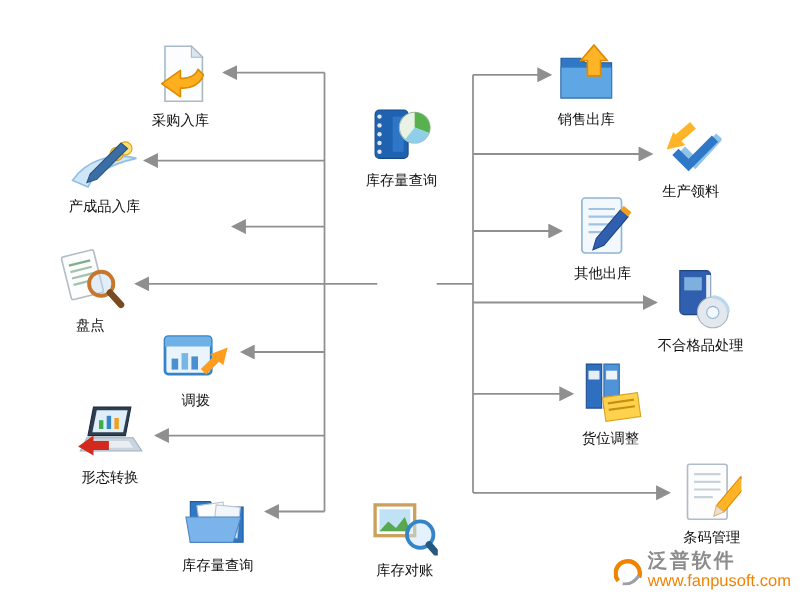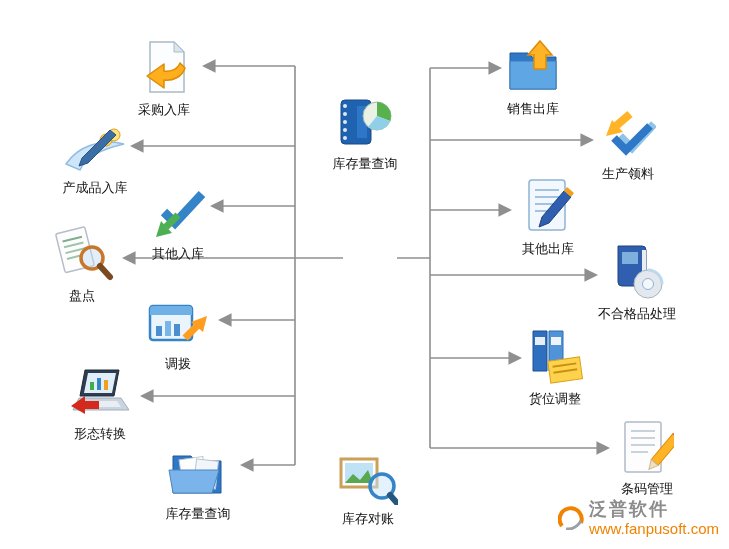--- a/index.html
+++ b/index.html
@@ -8,21 +8,21 @@
   .canvas {
     position:relative; width:729px; height:545px; background:#fff; overflow:hidden;
   }
   .wires { position:absolute; left:0; top:0; width:729px; height:549px; }
   .node {
     position:absolute; width:130px;
     display:flex; flex-direction:column; align-items:center; gap:5px;
   }
   .node .icon { height:58px; display:flex; align-items:flex-end; justify-content:center; }
   .node .label { font-size:13px; color:#111; white-space:nowrap; }
-  .logo { position:absolute; right:10px; bottom:8px; display:flex; align-items:center; gap:5px; }
+  .logo { position:absolute; right:10px; bottom:8px; display:flex; align-items:flex-end; gap:5px; }
   .logo-text { display:flex; flex-direction:column; line-height:1.15; }
   .logo-name { font-size:18px; font-weight:bold; color:#8c8c8c; letter-spacing:2px; }
   .logo-url { font-size:15px; color:#f08300; }
 </style>
 </head>
 <body>
 
 <div class="canvas">
 
   <svg class="wires" viewBox="0 0 729 549">
@@ -72,30 +72,20 @@
       <svg width="62" height="50" viewBox="0 0 62 50">
         <path d="M2 40 C14 22 38 14 60 20 C42 24 22 32 16 46 Z" fill="#cfe6f8" stroke="#8fbde4" stroke-width="1.5"></path>
         <circle cx="42" cy="16" r="6" fill="#ffd24d" stroke="#d99f1d"></circle>
         <circle cx="50" cy="11" r="6" fill="#ffe27a" stroke="#d99f1d"></circle>
         <path d="M18 34 L46 6 l6 5 -28 28 -9 3z" fill="#3a6ea5" stroke="#2b5580"></path>
       </svg>
     </span>
     <span class="label">产成品入库</span>
   </div>
 
-  <div class="node" style="left:113px;top:182px">
-    <span class="icon">
-      <svg width="56" height="52" viewBox="0 0 56 52">
-        <polyline points="14,24 25,35 52,6" fill="none" stroke="#3584c8" stroke-width="9"></polyline>
-        <line x1="28" y1="27" x2="16" y2="39" stroke="#4cb052" stroke-width="7"></line>
-        <polygon points="6,49 22,45 11,33" fill="#4cb052"></polygon>
-      </svg>
-    </span>
-    <span class="label">其他入库</span>
-  </div>
 
   <div class="node" style="left:17px;top:224px">
     <span class="icon">
       <svg width="64" height="58" viewBox="0 0 64 58">
         <g transform="rotate(-14 24 26)">
           <rect x="10" y="6" width="30" height="40" rx="2" fill="#fdfdfd" stroke="#b4bec8" stroke-width="1.5"></rect>
           <line x1="15" y1="15" x2="35" y2="15" stroke="#7fae8f" stroke-width="2"></line>
           <line x1="15" y1="21" x2="35" y2="21" stroke="#9fc3ad" stroke-width="2"></line>
           <line x1="15" y1="27" x2="35" y2="27" stroke="#9fc3ad" stroke-width="2"></line>
           <line x1="15" y1="33" x2="30" y2="33" stroke="#9fc3ad" stroke-width="2"></line>

